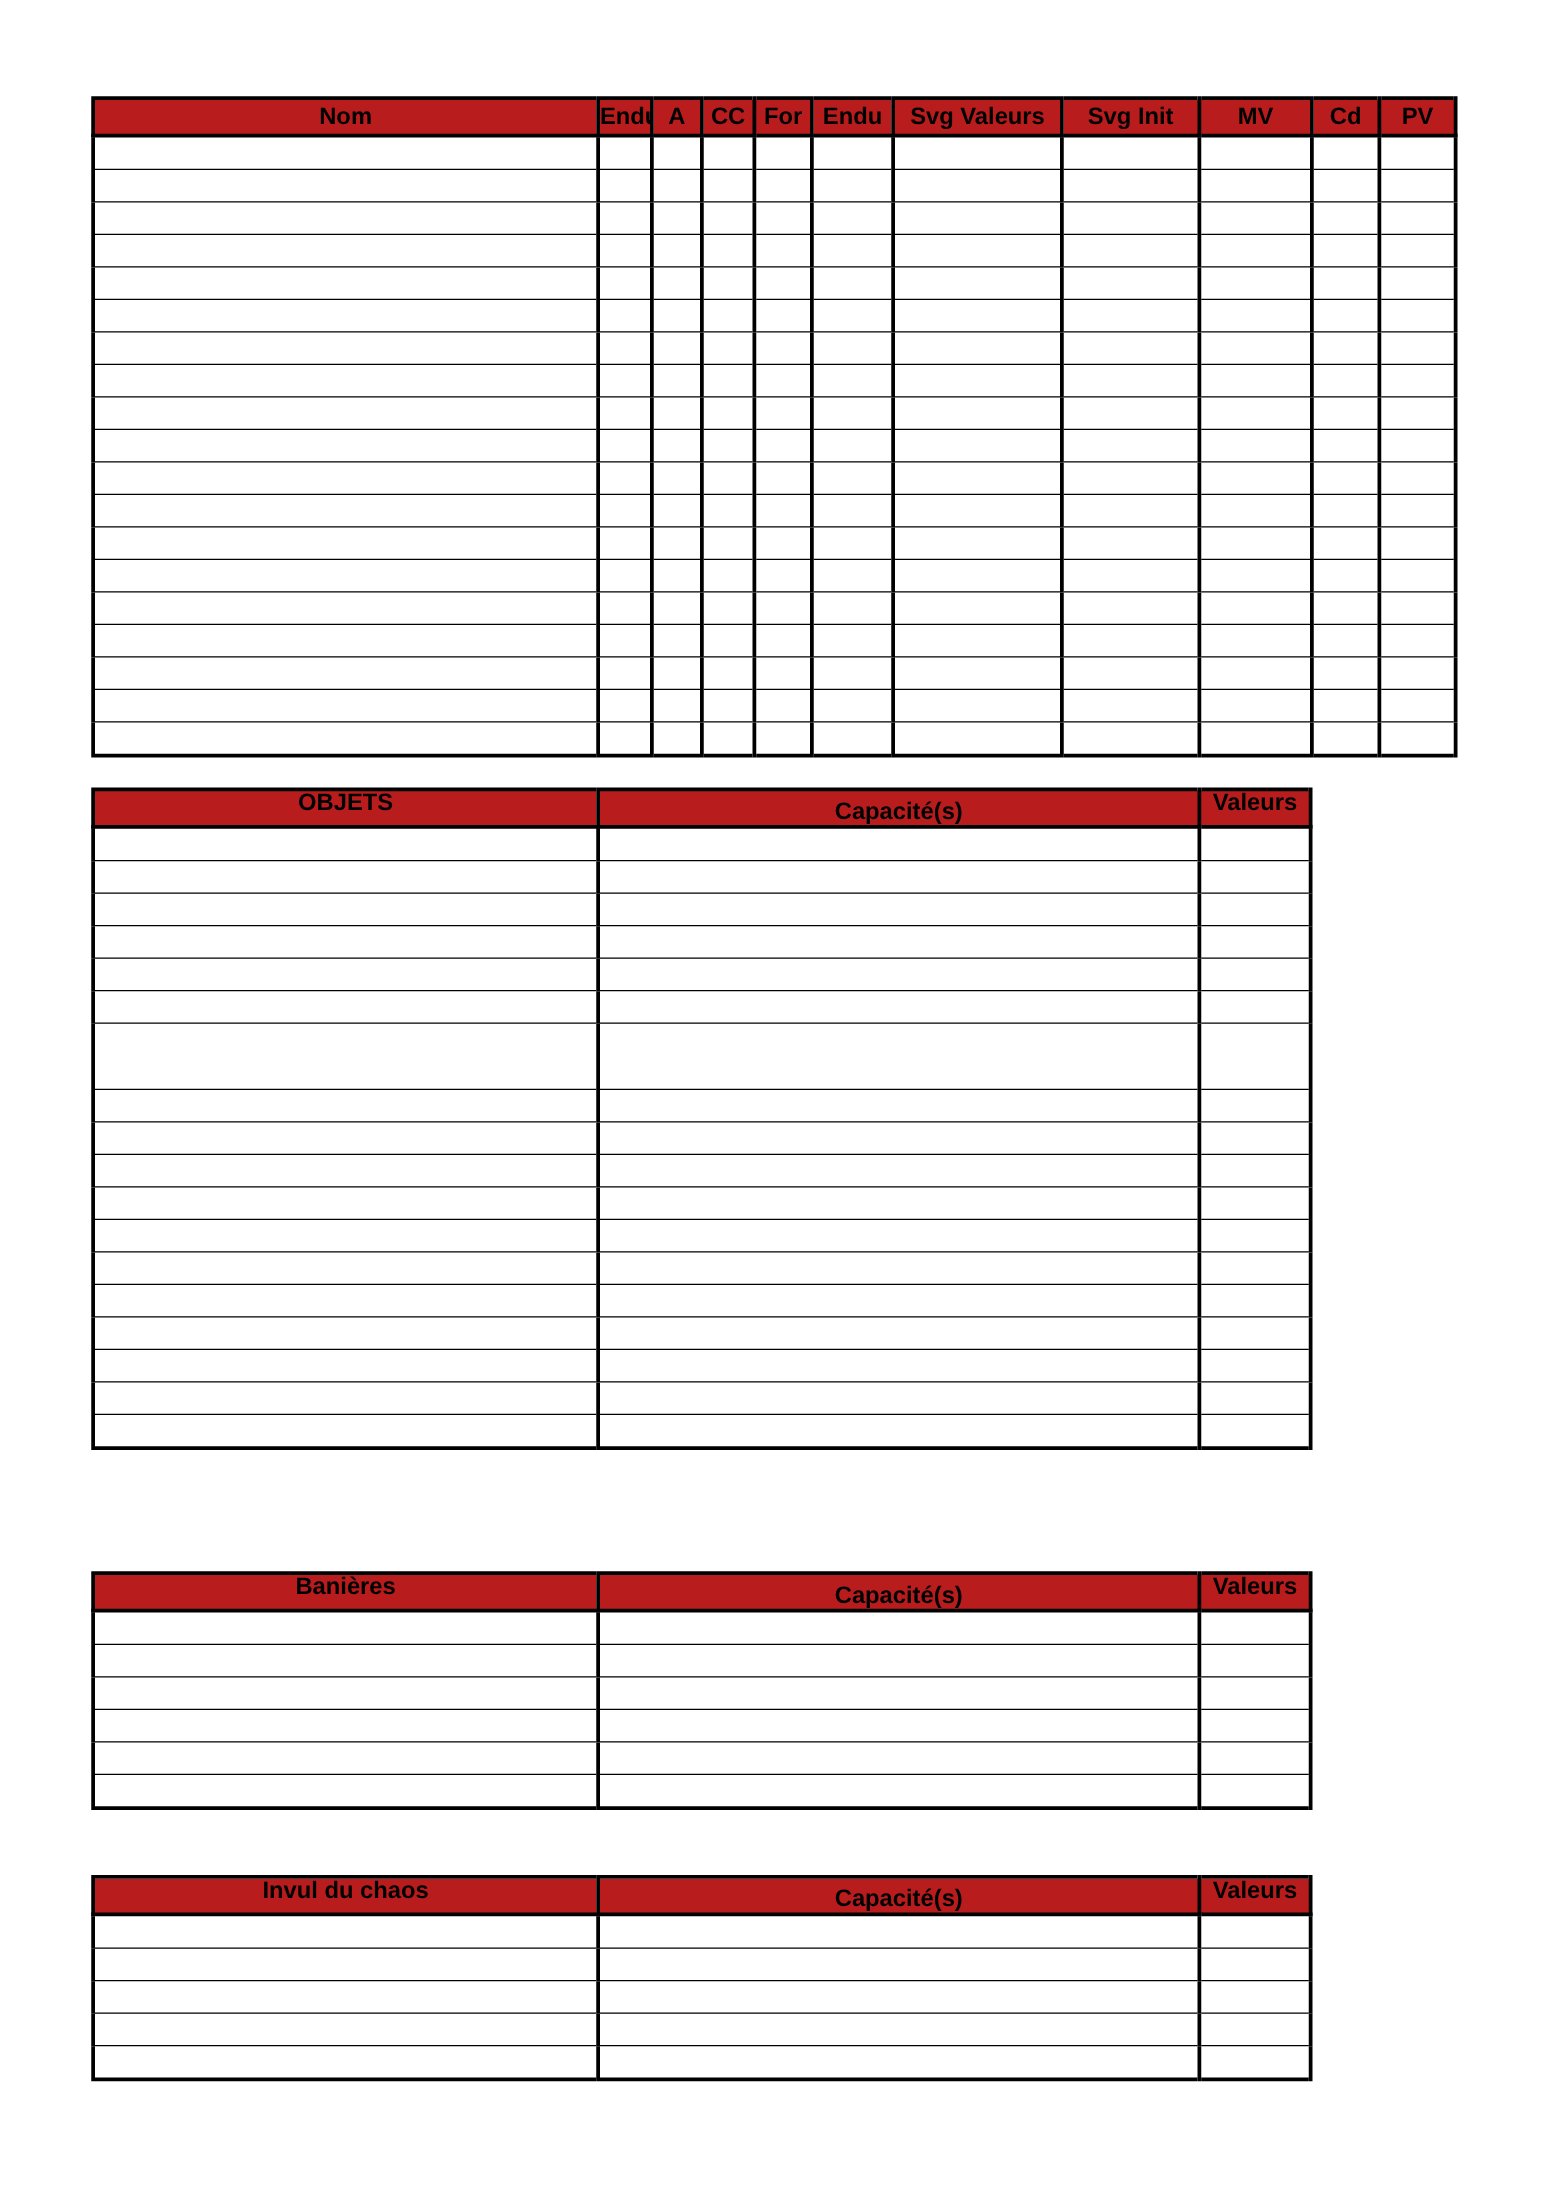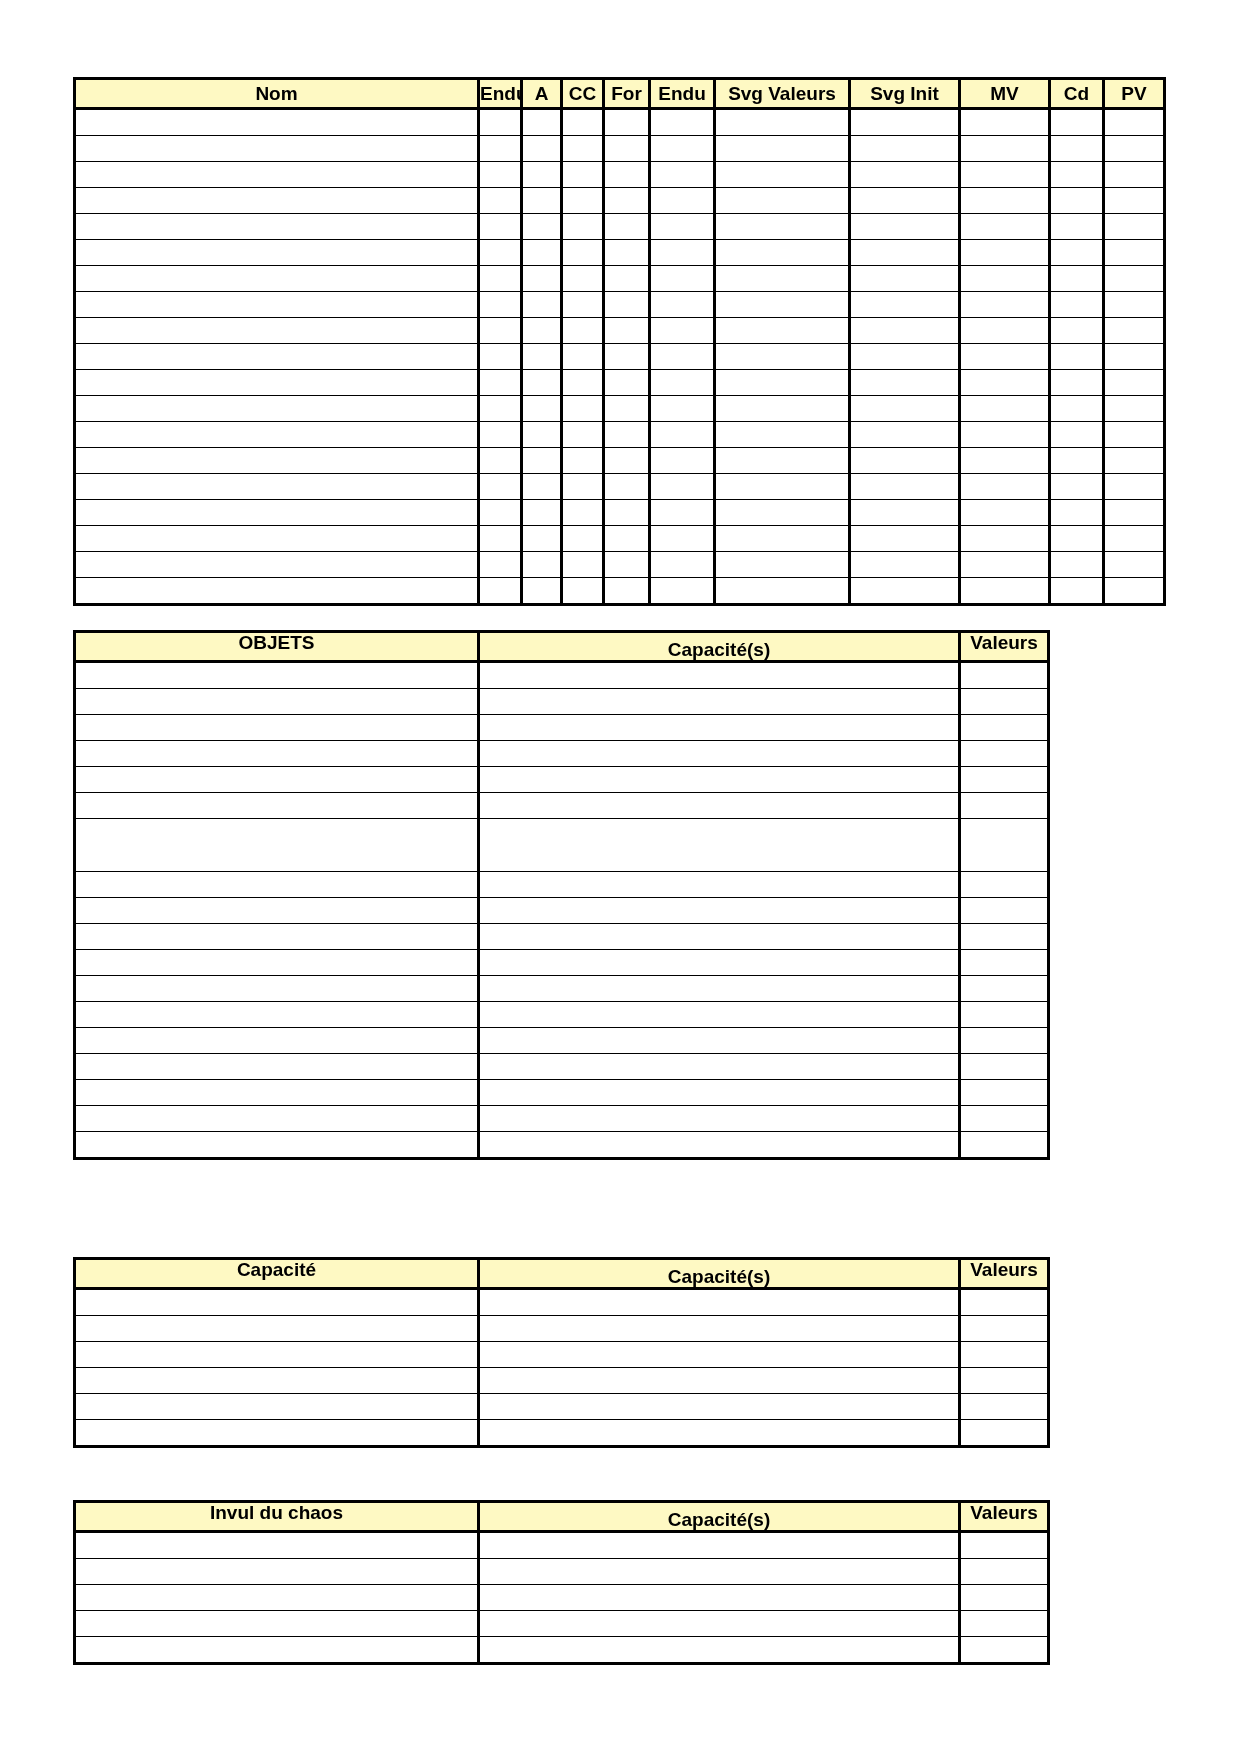--- a/index.html
+++ b/index.html
@@ -1,20 +1,20 @@
 <!DOCTYPE html>
 <html><head>
 <meta charset="utf-8">
 <style>
   html, body { margin: 0; padding: 0; background: #ffffff; }
   body { width: 1241px; height: 1754px; position: relative; overflow: hidden;
          font-family: "Liberation Sans", sans-serif; color: #000; }
   table.sheet { position: absolute; border-collapse: collapse; table-layout: fixed;
                 border: 3px solid #000; }
-  table.sheet th { background: #fef9c3; font-weight: bold; font-size: 19px;
+  table.sheet th { background: #b91c1c; font-weight: bold; font-size: 19px;
                    border-left: 3px solid #000; border-right: 3px solid #000;
                    border-bottom: 3px solid #000; padding: 0; height: 27px;
                    line-height: 20px; text-align: center; white-space: nowrap; overflow: hidden; }
   table.sheet td { border-left: 3px solid #000; border-right: 3px solid #000;
                    border-top: 1.5px solid #000; padding: 0; height: 25px; }
   table.sheet tr.first td { border-top: none; }
   table.sheet td.tall { height: 52px; }
   th.top { vertical-align: top; padding-top: 1px; }
   th.bottom { vertical-align: bottom; padding-bottom: 0px; }
   th.mid { vertical-align: middle; }
@@ -410,21 +410,21 @@
 </table>
 
 <table class="sheet" style="left:73px; top:1257px; width:974px;">
   <colgroup>
     <col style="width:404px">
       <col style="width:481px">
       <col style="width:89px">
   </colgroup>
   <thead>
     <tr>
-      <th class="top">Capacité</th>
+      <th class="top">Banières</th>
       <th class="bottom">Capacité(s)</th>
       <th class="top">Valeurs</th>
     </tr>
   </thead>
   <tbody>
       <tr class="first">
         <td></td>
         <td></td>
         <td></td>
       </tr>

